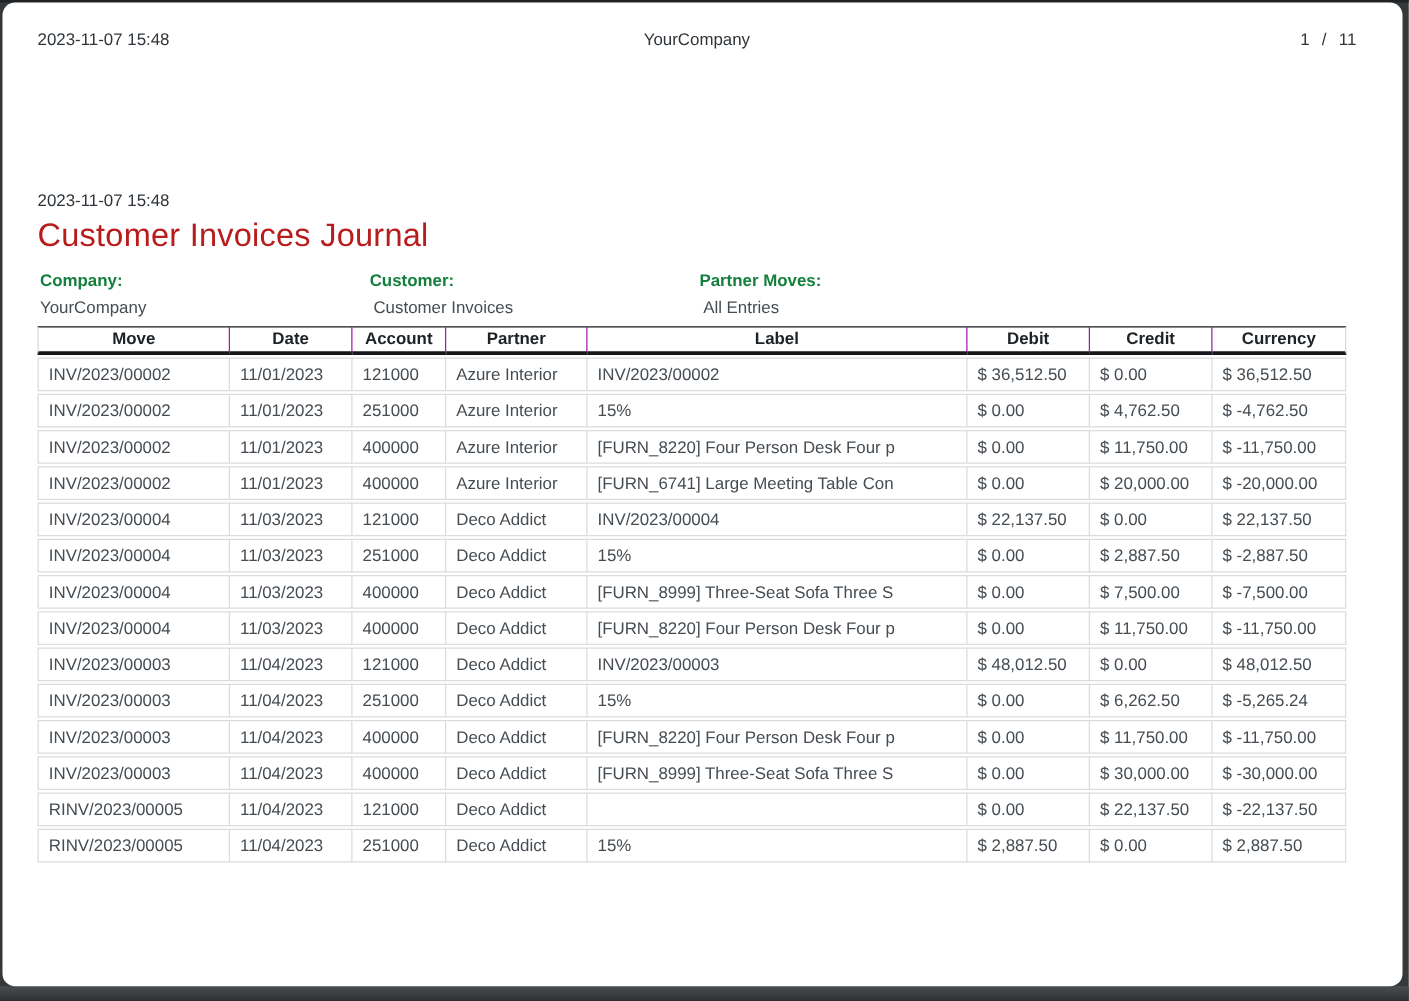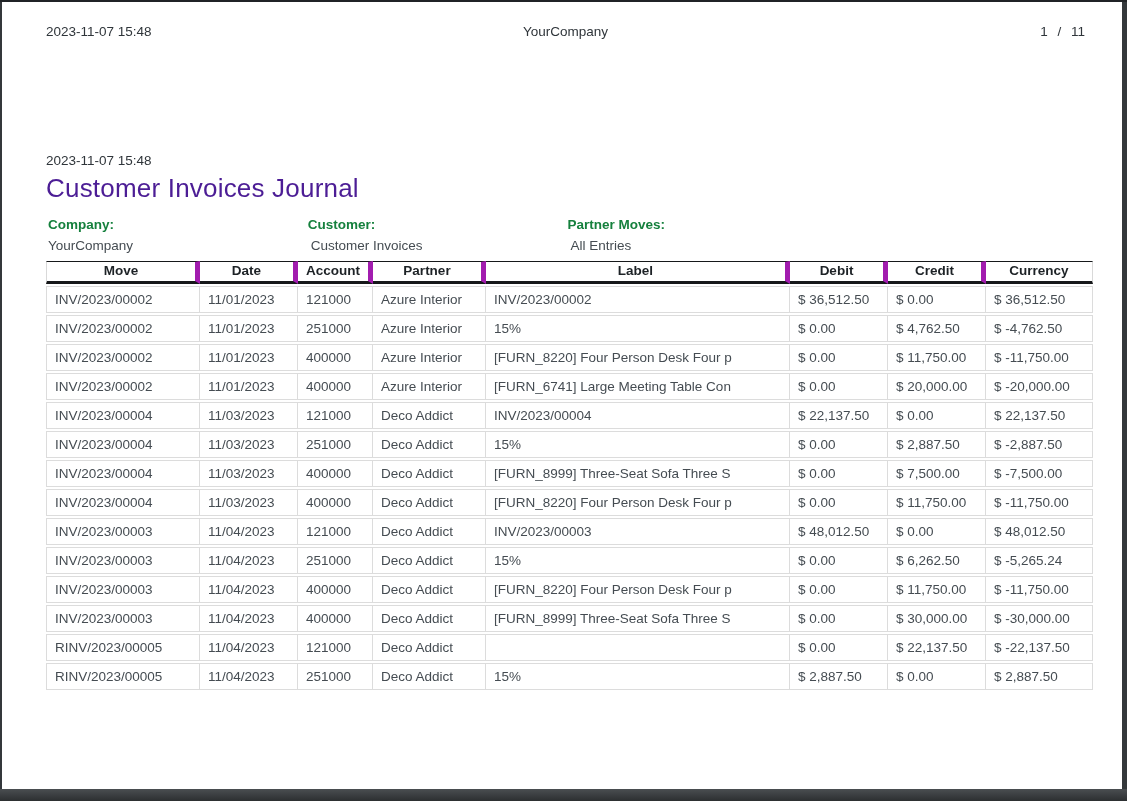--- a/index.html
+++ b/index.html
@@ -7,21 +7,22 @@
   body {
     background: linear-gradient(#202326, #202326) top/100% 2px no-repeat,
                 linear-gradient(#4a4e51, #2c2f31) bottom/100% 12px no-repeat,
                 #34383b;
     font-family: "Liberation Sans", "DejaVu Sans", sans-serif;
   }
   .page {
     position: absolute;
     left: 2px; top: 2px; right: 5px; bottom: 12px;
     background: #ffffff;
-    padding: 22px 37px 0 44px;
+    padding: 22px 37px 0 28px;
+    border-radius: 10px;
   }
   
   .running-header {
     display: flex;
     align-items: baseline;
     font-size: 13.5px;
     color: #2f353a;
   }
   .running-header .left  { flex: 1; text-align: left; }
   .running-header .center{ flex: 1; text-align: center; }
@@ -30,21 +31,21 @@
   
   .report { margin-top: 114px; }
   .report-timestamp {
     font-size: 13.5px;
     color: #2f353a;
     margin-bottom: 5px;
   }
   .report-title {
     font-size: 26px;
     font-weight: 400;
-    color: #4c1d95;
+    color: #b91c1c;
     letter-spacing: 0.2px;
     margin-bottom: 13px;
   }
 
   
   .meta-grid {
     display: grid;
     grid-template-columns: repeat(4, 1fr);
     margin-bottom: 6px;
   }
@@ -71,21 +72,21 @@
     font-size: 13.5px;
   }
   th {
     font-weight: 700;
     color: #1d2226;
     text-align: center;
     padding: 1px 4px 2px;
     line-height: 16px;
     border-top: 1px solid #16181a;
     border-bottom: 3px solid #16181a;
-    border-right: 5px solid #a21caf;
+    border-right: 1px solid #a21caf;
     overflow: hidden; white-space: nowrap;
   }
   th:first-child { border-left: 1px solid #d9d9d9; }
   th:last-child  { border-right: 1px solid #d9d9d9; }
   td {
     color: #454c52;
     text-align: left;
     padding: 3px 8px;
     line-height: 19px;
     border-top: 1px solid #dcdcdc;

